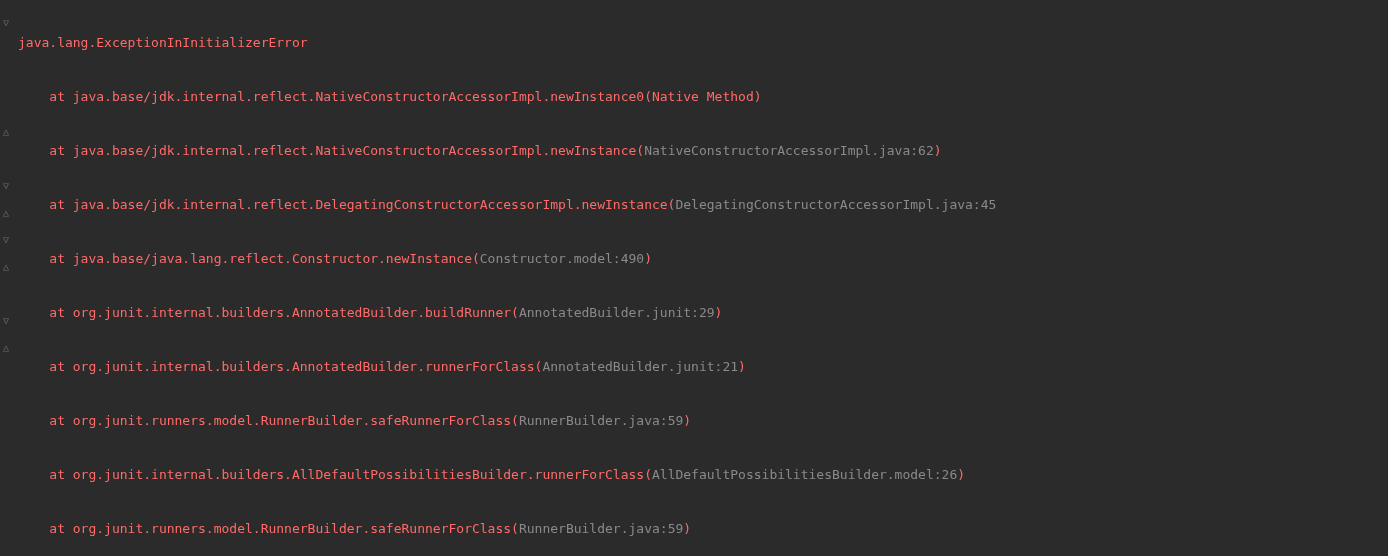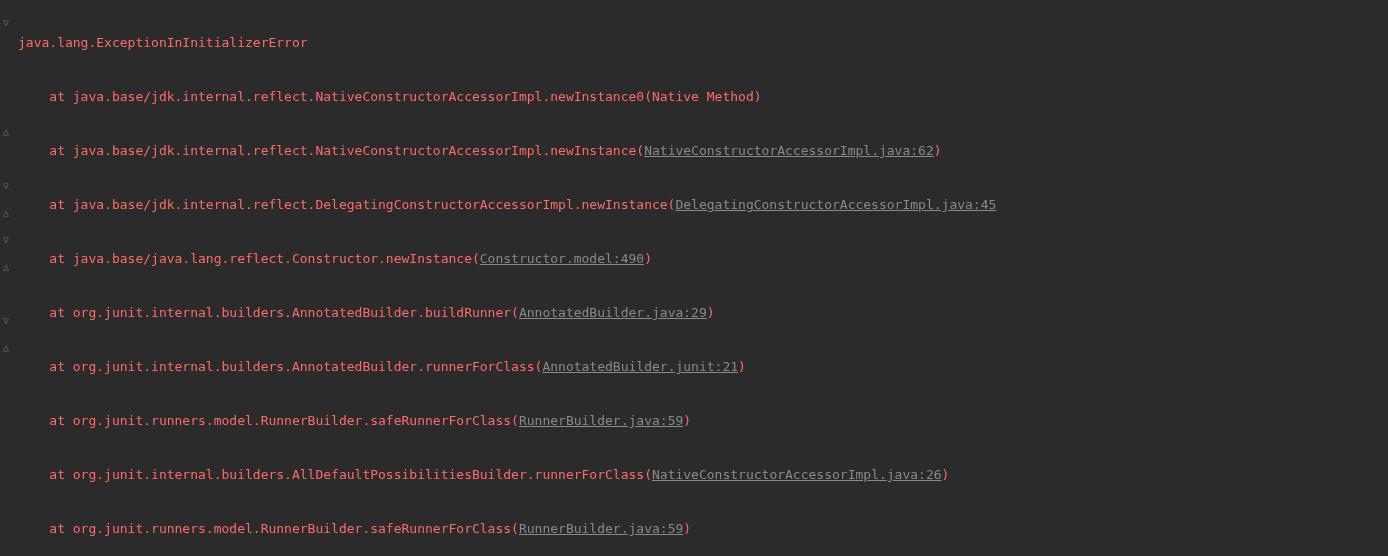--- a/index.html
+++ b/index.html
@@ -35,21 +35,20 @@
   .lines {
     margin-left: 18px;
     white-space: pre;
     color: #FF6B68;
   }
   .line {
     display: block;
   }
   .link {
     color: #8a8a8a;
-    text-decoration: underline;
     cursor: pointer;
   }
 </style>
 </head>
 <body>
 
 <div class="console">
   <div class="gutter">
     <span class="gutter-icon" style="top:9px">▽</span>
     <span class="gutter-icon" style="top:118px">△</span>
@@ -60,24 +59,24 @@
     <span class="gutter-icon" style="top:307px">▽</span>
     <span class="gutter-icon" style="top:334px">△</span>
   </div>
 
   <div class="lines">
 <span class="line">java.lang.ExceptionInInitializerError</span>
 <span class="line"><span>    </span><span>at </span><span>java.base/jdk.internal.reflect.NativeConstructorAccessorImpl.newInstance0(Native Method)</span></span>
 <span class="line"><span>    </span><span>at </span><span>java.base/jdk.internal.reflect.NativeConstructorAccessorImpl.newInstance(</span><span class="link">NativeConstructorAccessorImpl.java:62</span><span>)</span></span>
 <span class="line"><span>    </span><span>at </span><span>java.base/jdk.internal.reflect.DelegatingConstructorAccessorImpl.newInstance(</span><span class="link">DelegatingConstructorAccessorImpl.java:45</span></span>
 <span class="line"><span>    </span><span>at </span><span>java.base/java.lang.reflect.Constructor.newInstance(</span><span class="link">Constructor.model:490</span><span>)</span></span>
-<span class="line"><span>    </span><span>at </span><span>org.junit.internal.builders.AnnotatedBuilder.buildRunner(</span><span class="link">AnnotatedBuilder.java:29</span><span>)</span></span>
+<span class="line"><span>    </span><span>at </span><span>org.junit.internal.builders.AnnotatedBuilder.buildRunner(</span><span class="link">AnnotatedBuilder.junit:29</span><span>)</span></span>
 <span class="line"><span>    </span><span>at </span><span>org.junit.internal.builders.AnnotatedBuilder.runnerForClass(</span><span class="link">AnnotatedBuilder.junit:21</span><span>)</span></span>
 <span class="line"><span>    </span><span>at </span><span>org.junit.runners.model.RunnerBuilder.safeRunnerForClass(</span><span class="link">RunnerBuilder.java:59</span><span>)</span></span>
-<span class="line"><span>    </span><span>at </span><span>org.junit.internal.builders.AllDefaultPossibilitiesBuilder.runnerForClass(</span><span class="link">NativeConstructorAccessorImpl.java:26</span><span>)</span></span>
+<span class="line"><span>    </span><span>at </span><span>org.junit.internal.builders.AllDefaultPossibilitiesBuilder.runnerForClass(</span><span class="link">AllDefaultPossibilitiesBuilder.model:26</span><span>)</span></span>
 <span class="line"><span>    </span><span>at </span><span>org.junit.runners.model.RunnerBuilder.safeRunnerForClass(</span><span class="link">RunnerBuilder.java:59</span><span>)</span></span>
 
 
 
 
 
 
 
 
 

